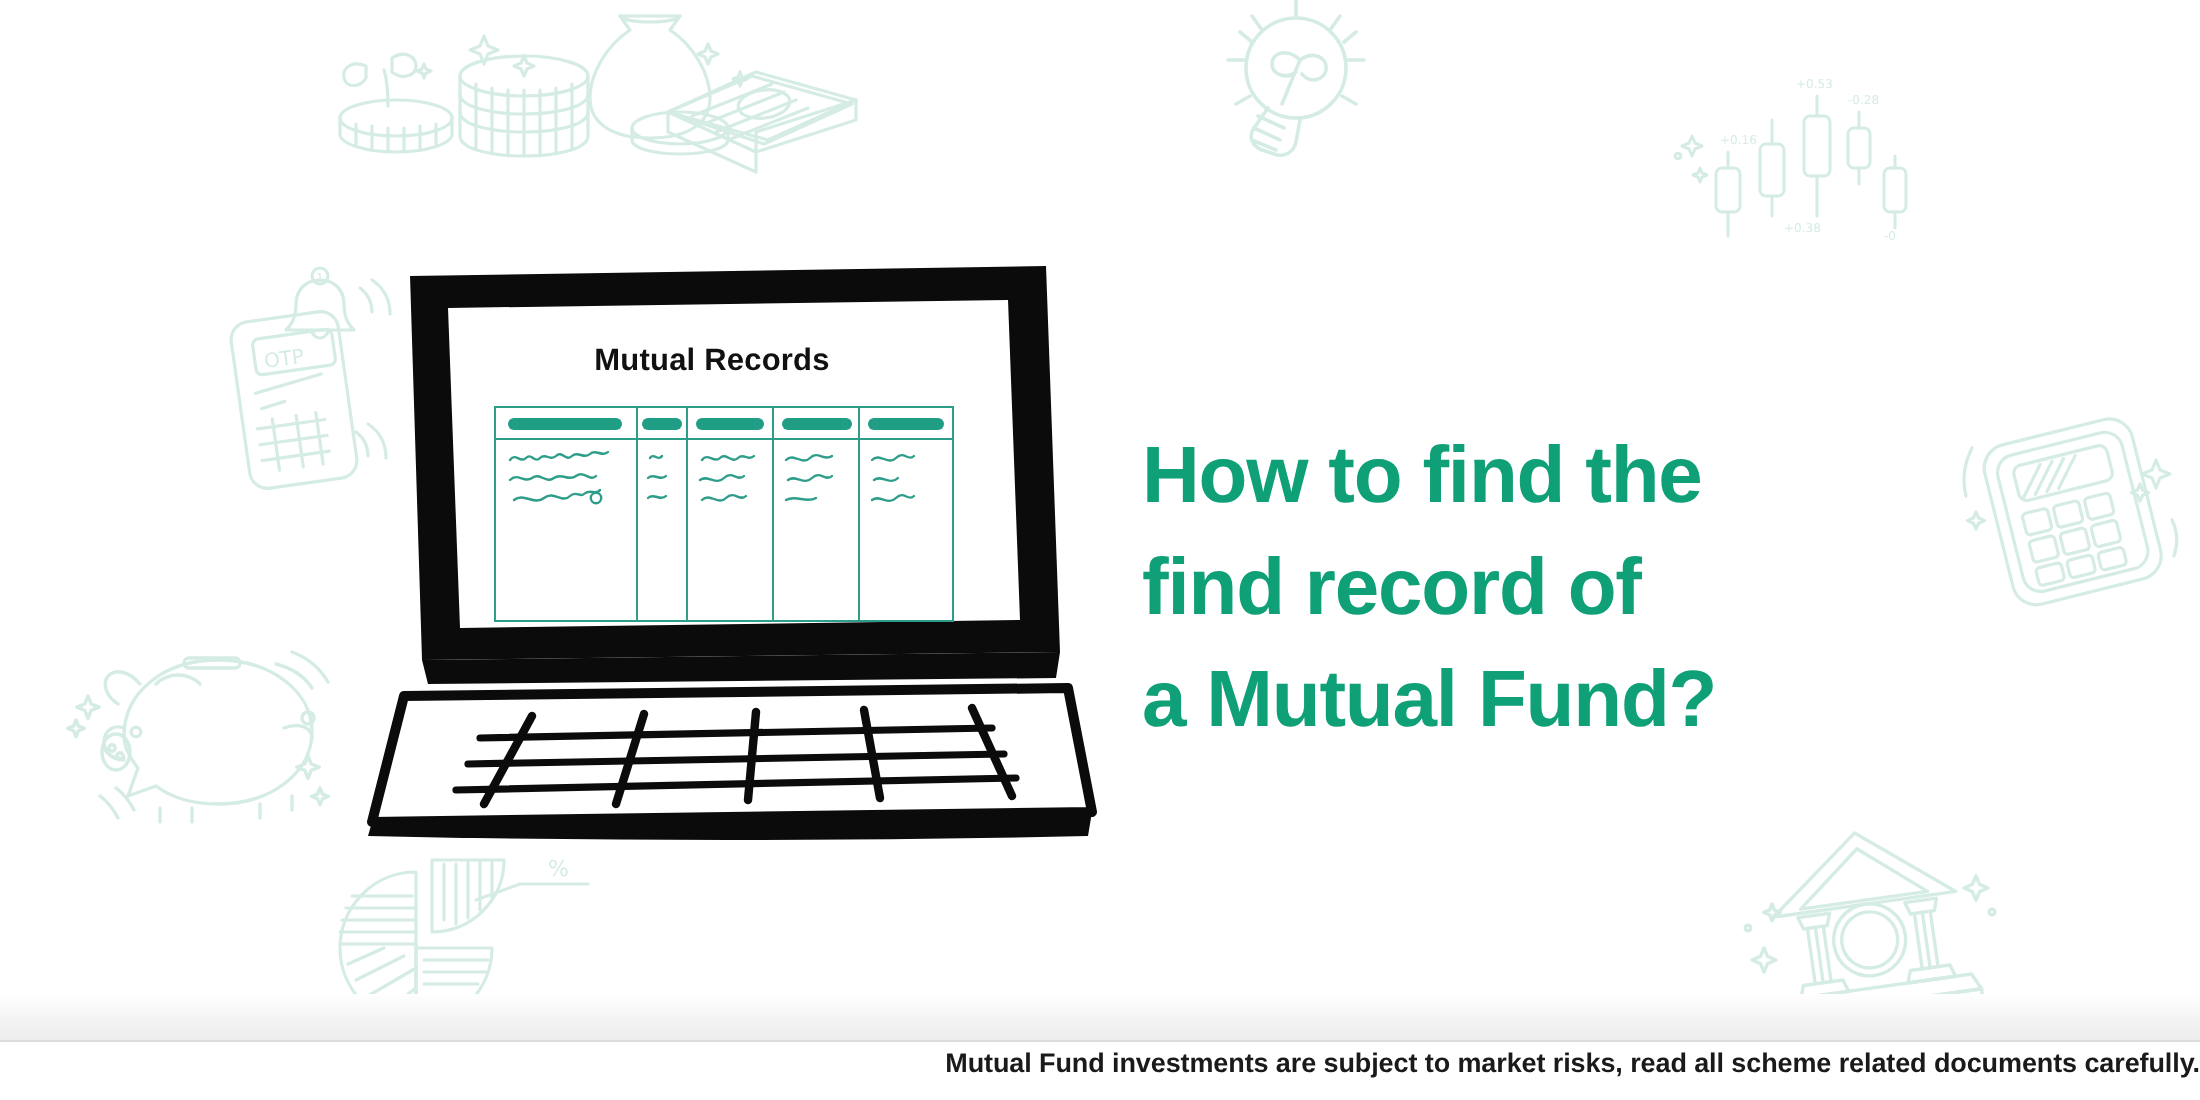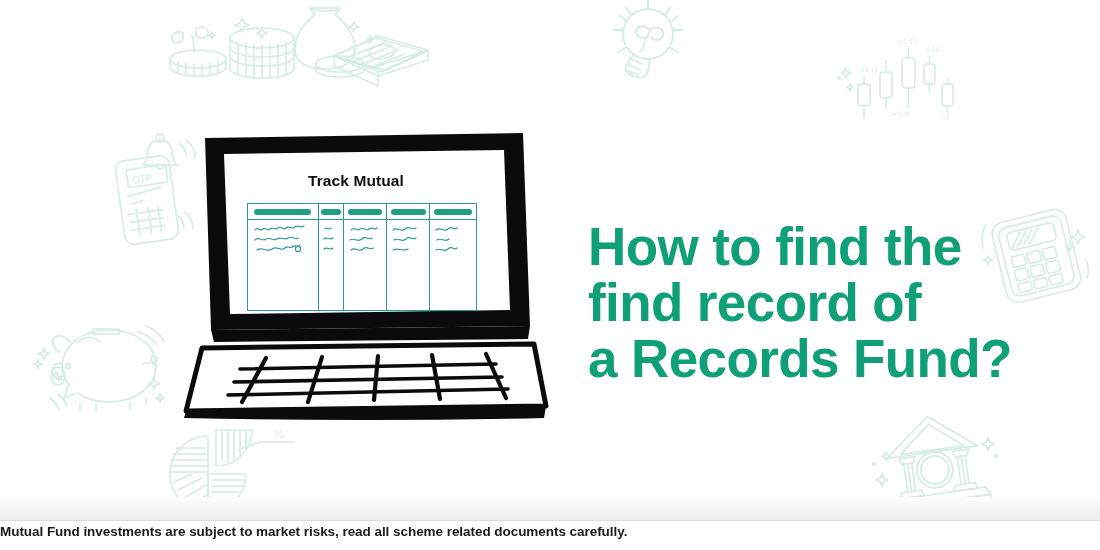--- a/index.html
+++ b/index.html
@@ -97,26 +97,26 @@
     border-radius: 4px;
   }
   .tbody-wrap {
     padding: 3px 3px 0 3px;
   }
   .tbody-wrap svg { display: block; }
 
   
   #headline {
     position: absolute;
-    left: 588px;
+    left: 571px;
     top: 183px;
     width: 400px;
     font-family: "Liberation Sans", sans-serif;
     font-weight: bold;
-    font-size: 53px;
+    font-size: 40px;
     line-height: 56px;
     letter-spacing: -0.6px;
     color: #0fa077;
   }
   #headline .hl-line { display: block; white-space: nowrap; }
 
   
   #footer-strip {
     position: absolute;
     left: 0;
@@ -124,21 +124,21 @@
     width: 1100px;
     height: 23px;
     background: linear-gradient(to bottom, #ffffff 0%, #f2f2f2 60%, #ededed 100%);
     border-bottom: 1px solid #dcdcdc;
   }
   #disclaimer {
     position: absolute;
     left: 0;
     top: 524px;
     width: 1100px;
-    text-align: left;
+    text-align: right;
     font-family: "Liberation Sans", sans-serif;
     font-weight: bold;
     font-size: 13.5px;
     color: #1a1a1a;
     letter-spacing: -0.05px;
   }
 </style>
 </head>
 <body>
 
@@ -356,21 +356,21 @@
         <path d="M88 228 L64 272"></path>
         <path d="M144 227 L130 272"></path>
         <path d="M200 226 L196 270"></path>
         <path d="M254 225 L262 269"></path>
         <path d="M308 224 L328 268"></path>
       </g>
     </svg>
   </div>
 
   <div id="screen-content">
-    <div id="screen-title">Track Mutual</div>
+    <div id="screen-title">Mutual Records</div>
 
     <div id="screen-table">
 
       <div class="tcol" style="width:31%;">
         <div class="thead-wrap">
           <div class="thead-bar"></div>
         </div>
         <div class="tbody-wrap">
           <svg width="65" height="36" viewBox="0 0 65 36" fill="none" stroke="#2e9e8a" stroke-width="1.2" stroke-linecap="round">
             <path d="M4 7c3-4 5 2 8-1s4 3 7 0 5 2 8-1 5 3 8 0 6 2 9-1 6 2 9-1"></path>
@@ -432,19 +432,19 @@
           </svg>
         </div>
       </div>
 
     </div>
   </div>
 
   <h1 id="headline">
     <span class="hl-line">How to find the</span>
     <span class="hl-line">find record of</span>
-    <span class="hl-line">a Records Fund?</span>
+    <span class="hl-line">a Mutual Fund?</span>
   </h1>
 
   <div id="footer-strip"></div>
   <div id="disclaimer">Mutual Fund investments are subject to market risks, read all scheme related documents carefully.</div>
 
 </div>
 
 </body></html>

